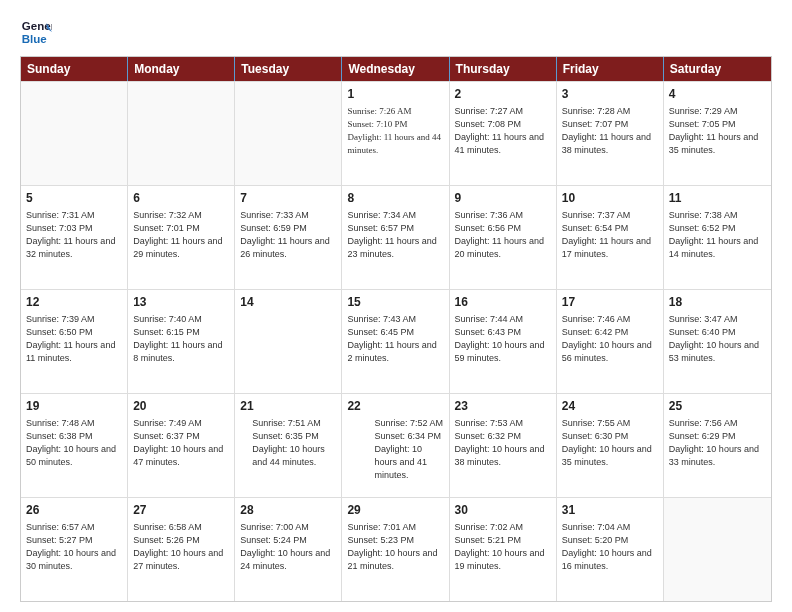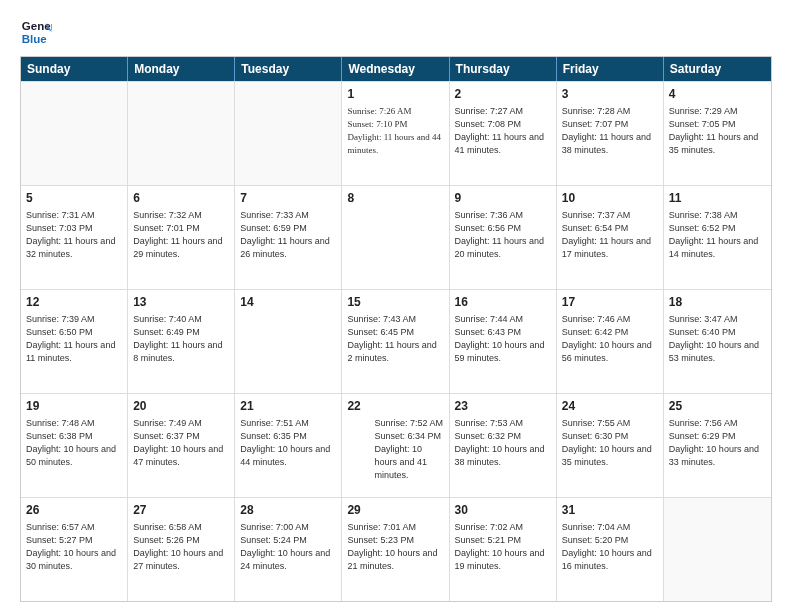--- a/index.html
+++ b/index.html
@@ -46,21 +46,21 @@
     }
     .calendar {
       flex: 1;
       display: flex;
       flex-direction: column;
       border: 1px solid #ccc;
     }
     .cal-header {
       display: grid;
       grid-template-columns: repeat(7, 1fr);
-      background: #0c4a6e;
+      background: #7f1d1d;
     }
     .cal-header-cell {
       color: #fff;
       font-size: 12px;
       font-weight: bold;
       padding: 5px 6px;
       text-align: left;
       border-right: 1px solid #5a9ad0;
     }
     .cal-header-cell:last-child { border-right: none; }
@@ -170,20 +170,23 @@
 Daylight: 11 hours and 29 minutes.</div>
           </div>
           <div class="cal-cell">
             <div class="day-num">7</div>
             <div class="cell-text" style="white-space: pre-line;">Sunrise: 7:33 AM
 Sunset: 6:59 PM
 Daylight: 11 hours and 26 minutes.</div>
           </div>
           <div class="cal-cell">
             <div class="day-num">8</div>
+            <div class="cell-text" style="white-space: pre-line;">Sunrise: 7:34 AM
+Sunset: 6:57 PM
+Daylight: 11 hours and 23 minutes.</div>
           </div>
           <div class="cal-cell">
             <div class="day-num">9</div>
             <div class="cell-text" style="white-space: pre-line;">Sunrise: 7:36 AM
 Sunset: 6:56 PM
 Daylight: 11 hours and 20 minutes.</div>
           </div>
           <div class="cal-cell">
             <div class="day-num">10</div>
             <div class="cell-text" style="white-space: pre-line;">Sunrise: 7:37 AM
@@ -200,21 +203,21 @@
         <div class="cal-row">
           <div class="cal-cell">
             <div class="day-num">12</div>
             <div class="cell-text" style="white-space: pre-line;">Sunrise: 7:39 AM
 Sunset: 6:50 PM
 Daylight: 11 hours and 11 minutes.</div>
           </div>
           <div class="cal-cell">
             <div class="day-num">13</div>
             <div class="cell-text" style="white-space: pre-line;">Sunrise: 7:40 AM
-Sunset: 6:49 PM
+Sunset: 6:15 PM
 Daylight: 11 hours and 8 minutes.</div>
           </div>
           <div class="cal-cell">
             <div class="day-num">14</div>
           </div>
           <div class="cal-cell">
             <div class="day-num">15</div>
             <div class="cell-text" style="white-space: pre-line;">Sunrise: 7:43 AM
 Sunset: 6:45 PM
 Daylight: 11 hours and 2 minutes.</div>
@@ -246,21 +249,21 @@
 Daylight: 10 hours and 50 minutes.</div>
           </div>
           <div class="cal-cell">
             <div class="day-num">20</div>
             <div class="cell-text" style="white-space: pre-line;">Sunrise: 7:49 AM
 Sunset: 6:37 PM
 Daylight: 10 hours and 47 minutes.</div>
           </div>
           <div class="cal-cell">
             <div class="day-num">21</div>
-            <div class="cell-text" style="white-space: pre-line;">Sunrise: 7:51 AM
+            <div class="cell-text" style="white-space: pre-line; margin-left: 12px;">Sunrise: 7:51 AM
 Sunset: 6:35 PM
 Daylight: 10 hours and 44 minutes.</div>
           </div>
           <div class="cal-cell">
             <div class="day-num">22</div>
             <div class="cell-text" style="white-space: pre-line; margin-left: 27px;">Sunrise: 7:52 AM
 Sunset: 6:34 PM
 Daylight: 10 hours and 41 minutes.</div>
           </div>
           <div class="cal-cell">

